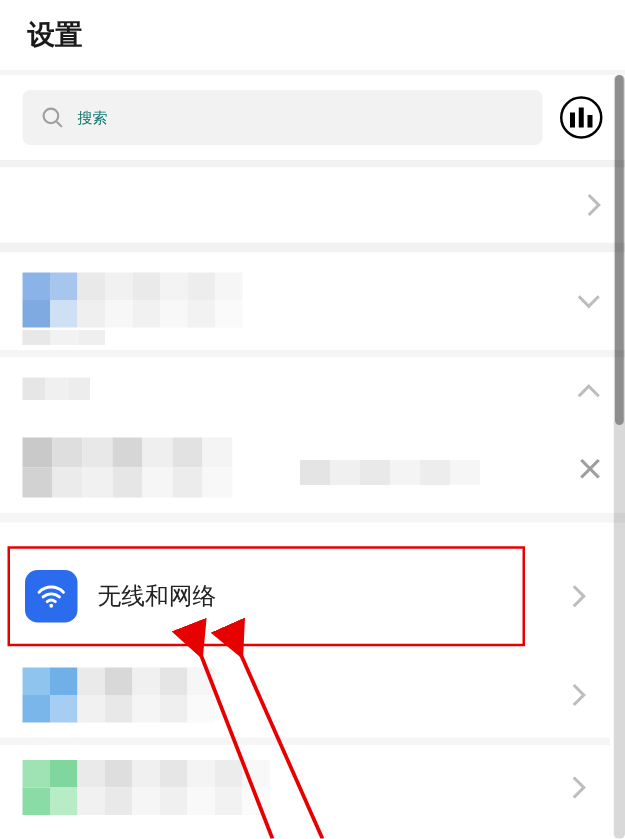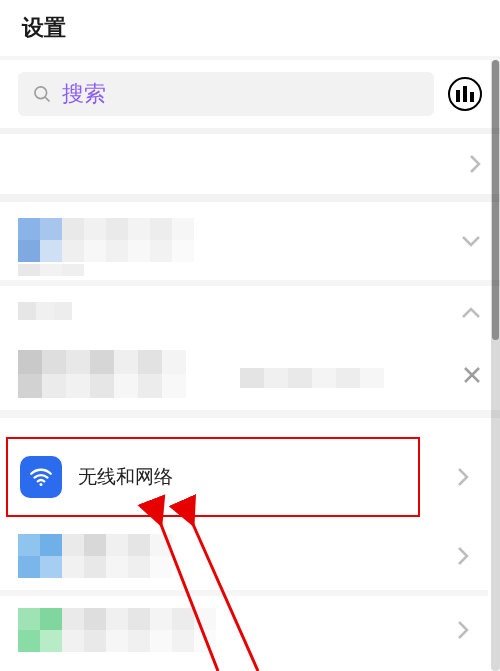--- a/index.html
+++ b/index.html
@@ -4,21 +4,21 @@
 <style>
   * { box-sizing: border-box; margin: 0; padding: 0; }
   html, body { width: 500px; height: 671px; overflow: hidden; font-family: -apple-system, "Helvetica Neue", Arial, "PingFang SC", "Microsoft YaHei", sans-serif; background: #fff; }
   .screen { position: relative; width: 500px; height: 671px; background: #fff; }
   .header { height: 56px; display: flex; align-items: center; padding: 16px 22px; }
   .header-title { font-size: 22px; font-weight: 600; color: #1a1a1a; }
   .gap-top { height: 4px; background: #f5f5f5; }
   .search-row { display: flex; align-items: center; padding: 12px 18px; gap: 14px; background: #fff; }
   .search-box { flex: 1; height: 44px; background: #f2f2f2; border-radius: 6px; display: flex; align-items: center; padding: 0 14px; gap: 10px; }
   .search-icon svg { display: block; }
-  .search-ph { color: #8b5cf6; font-size: 22px; }
+  .search-ph { color: #0f766e; font-size: 12px; }
   .profile-btn { width: 34px; height: 34px; border: 2.5px solid #000; border-radius: 50%; display: flex; align-items: center; justify-content: center; }
   .sound { display: flex; gap: 3.5px; align-items: flex-end; height: 16px; }
   .sound span { width: 3.5px; background: #000; display: block; }
   .sound span:nth-child(1){height:12px;} .sound span:nth-child(2){height:16px;} .sound span:nth-child(3){height:10px;}
   .divider { height: 6px; background: #f2f2f2; }
   .row { position: relative; background: #fff; display: flex; align-items: center; padding: 0 18px; }
   .row .arrow { position: absolute; right: 18px; top: 50%; transform: translateY(-50%); }
   .chev svg { display: block; }
   .row-54 { height: 54px; }
   .sq { display:block; }

